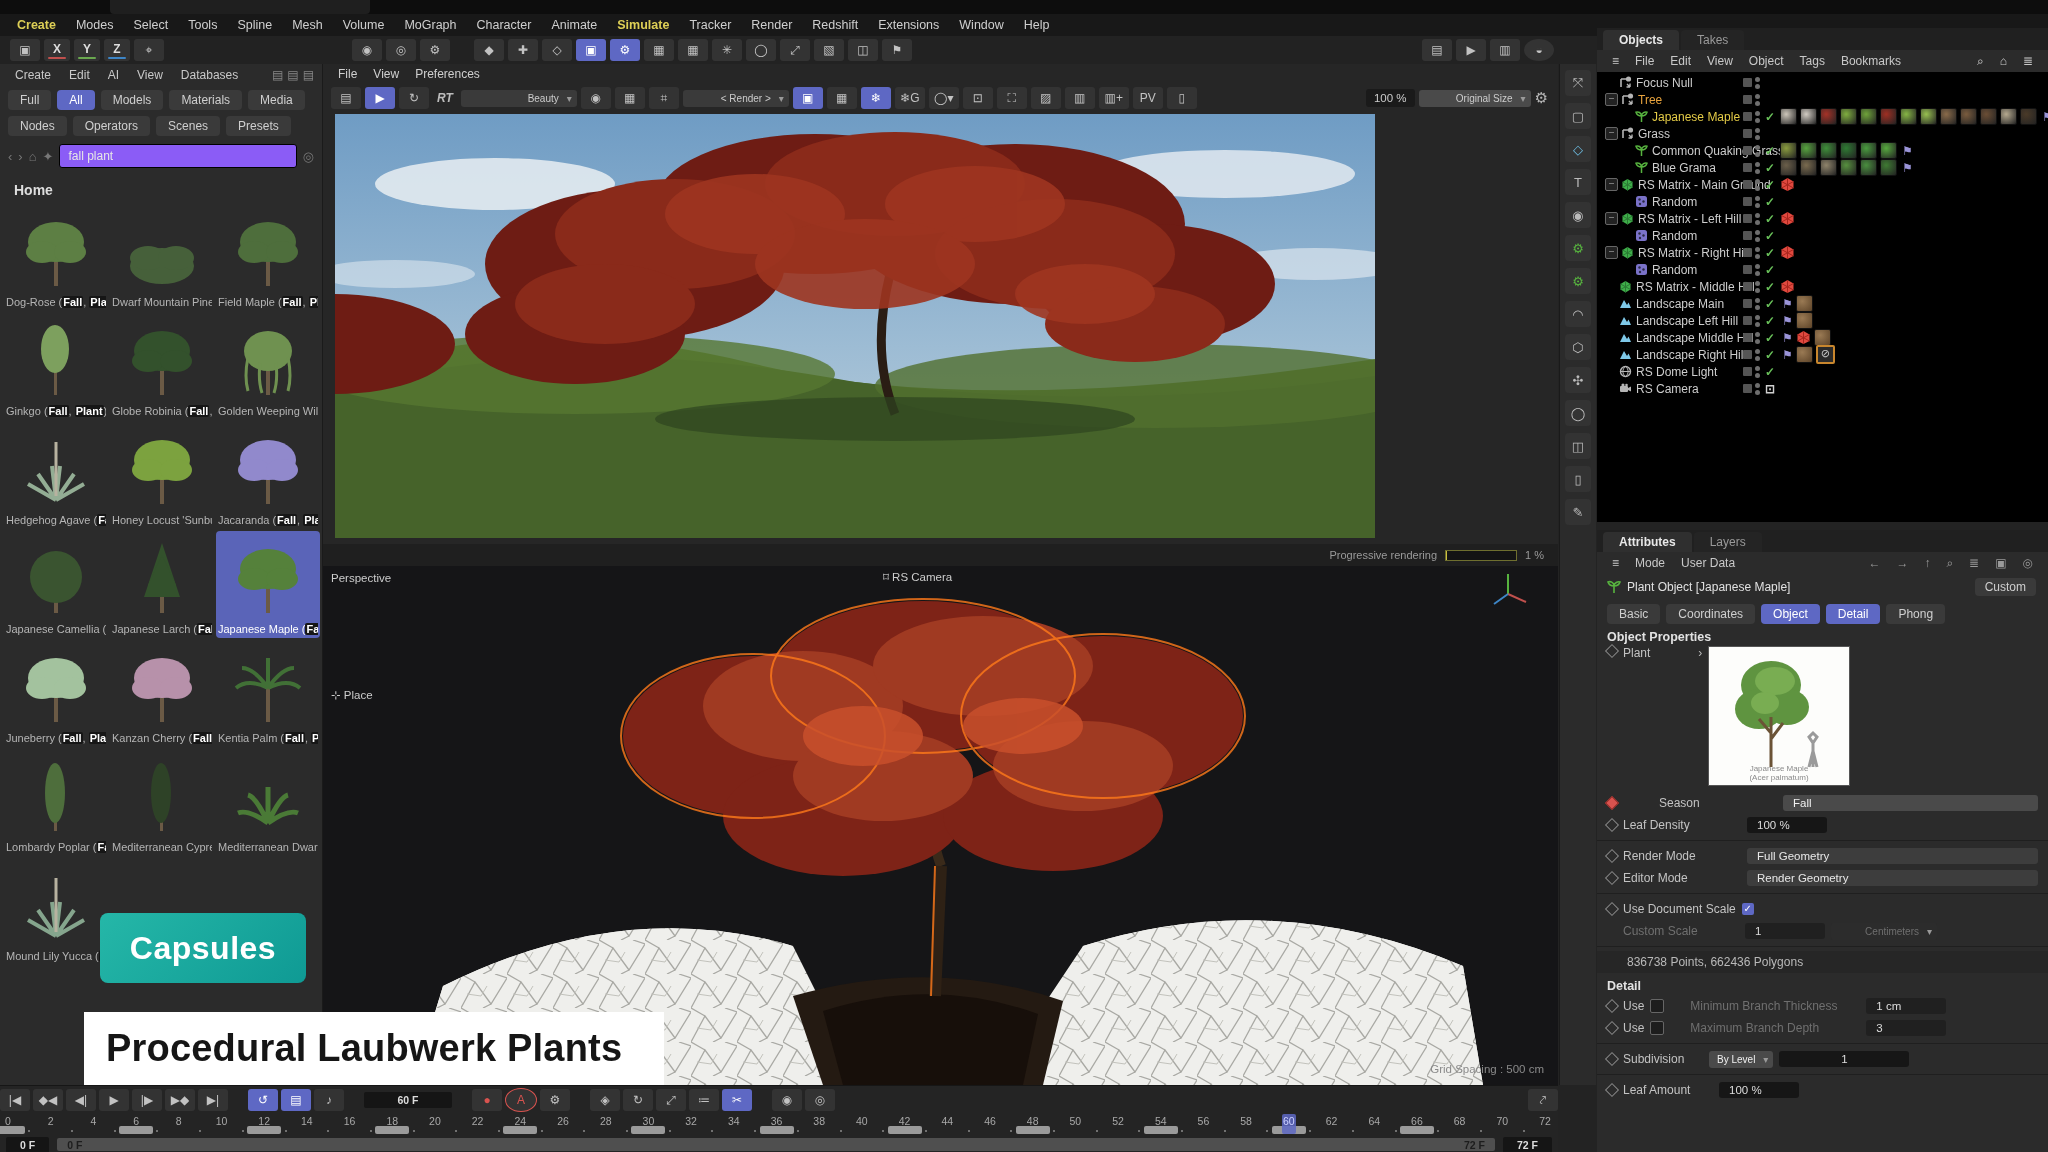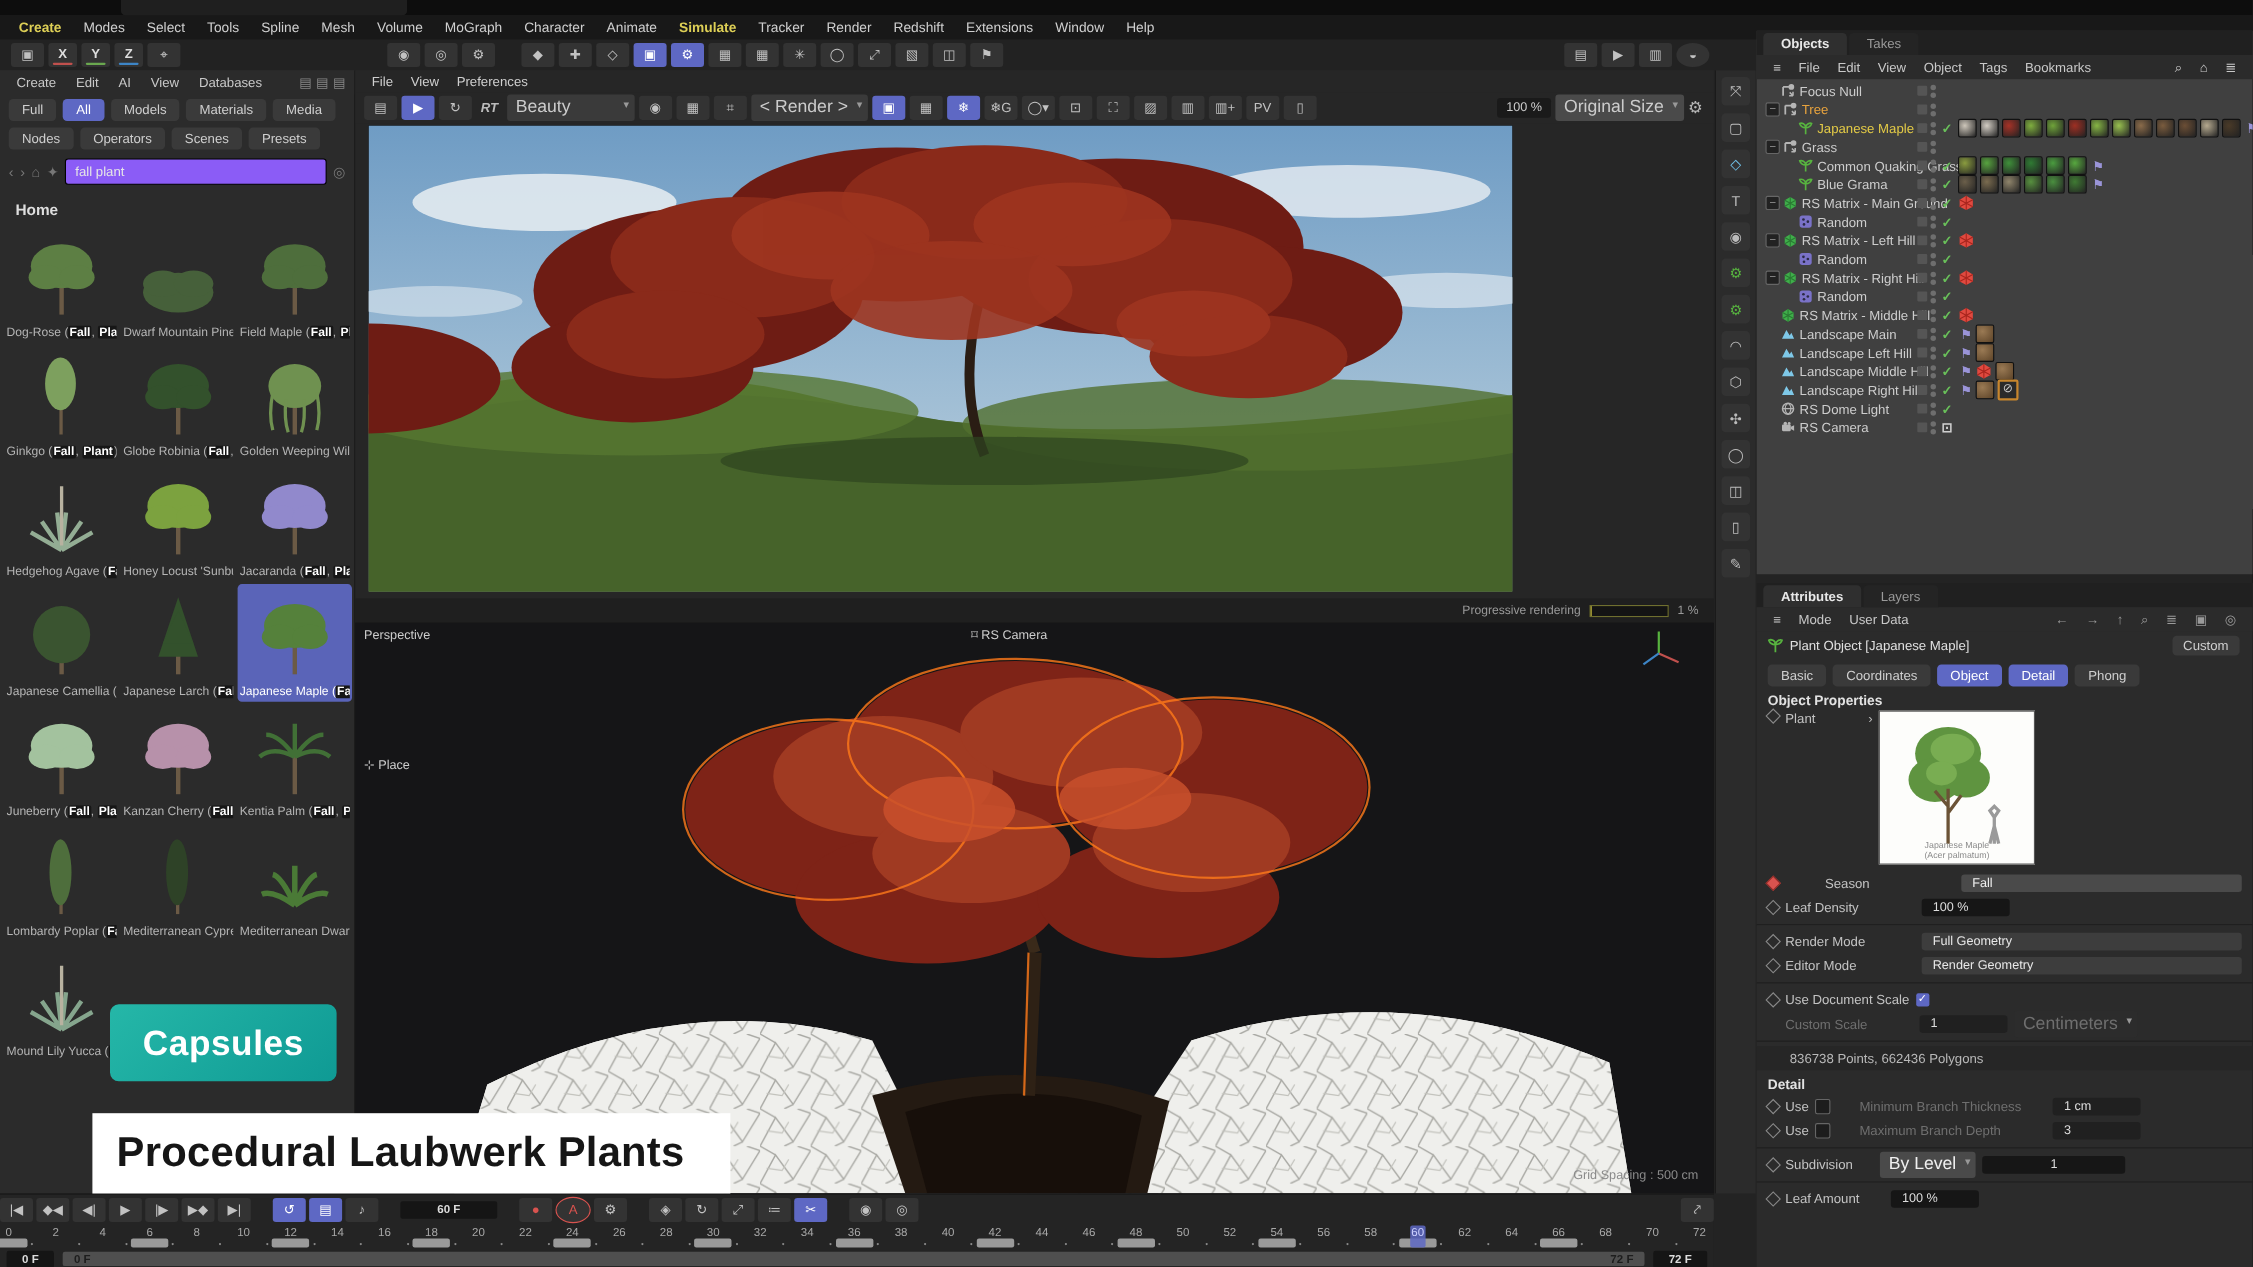--- a/index.html
+++ b/index.html
@@ -33,35 +33,35 @@
   .asset.sel{background:#5a64b8;}
   .asset .th{width:96px;height:88px;display:block;}
   .asset .lb{font-size:11px;color:#b5b5b5;white-space:nowrap;overflow:hidden;max-width:100px;text-align:center;}
   .asset.sel .lb{color:#fff;}
   .lb .hl{color:#fff;font-weight:bold;background:#161616;border-radius:2px;padding:0 1px;}
   
   #center{left:323px;top:64px;width:1235px;height:1021px;background:#262626;}
   #rv-menu{height:20px;display:flex;gap:2px;align-items:center;padding-left:8px;background:#262626;}
   #rv-menu .m{padding:1px 7px;font-size:12px;color:#cfcfcf;}
   #rv-tools{height:28px;display:flex;align-items:center;gap:4px;padding-left:8px;background:#262626;}
-  .ddl{background:#3a3a3a;border-radius:3px;color:#ccc;font-size:16px;padding:3px 18px 3px 8px;position:relative;}
+  .ddl{background:#3a3a3a;border-radius:3px;color:#ccc;font-size:10px;padding:3px 18px 3px 8px;position:relative;text-align:right;}
   .ddl:after{content:"▾";position:absolute;right:5px;top:3px;color:#999;font-size:10px;}
   .spin{background:#1a1a1a;border-radius:3px;color:#ccc;font-size:11.5px;padding:3px 8px;}
   #rv-canvas{position:absolute;left:12px;top:50px;width:1040px;height:424px;background:#000;}
   #rv-canvas svg{display:block;}
   #progrow{position:absolute;left:0;top:480px;width:1235px;height:22px;background:#1f1f1f;display:flex;align-items:center;justify-content:flex-end;gap:8px;padding-right:14px;box-sizing:border-box;}
   #progbar{width:70px;height:9px;border:1px solid #6f6f2f;background:#141414;position:relative;}
   #progbar i{position:absolute;left:0;top:0;bottom:0;width:2%;background:#cbbf3e;}
   #persp{position:absolute;left:0;top:502px;width:1235px;height:519px;background:#141416;overflow:hidden;}
   .vplabel{position:absolute;color:#cdcdcd;font-size:11.5px;z-index:5;}
   
   #rstrip{left:1559px;top:64px;width:37px;height:1021px;background:#2b2b2b;border-left:1px solid #1a1a1a;display:flex;flex-direction:column;align-items:center;gap:7px;padding-top:6px;box-sizing:border-box;}
   .sicon{width:26px;height:26px;background:#333;border-radius:4px;display:flex;align-items:center;justify-content:center;font-size:13px;color:#bbb;}
   
-  #objpanel{left:1597px;top:28px;width:451px;height:494px;background:#404040;}
+  #objpanel{left:1597px;top:28px;width:451px;height:494px;background:#000000;}
   .ptabs{display:flex;gap:2px;background:#202020;height:22px;align-items:flex-end;padding-left:6px;}
   .ptab{padding:3px 16px;font-size:12px;color:#9a9a9a;background:#242424;border-radius:4px 4px 0 0;}
   .ptab.active{background:#2f2f2f;color:#e8e8e8;font-weight:bold;}
   .pmenu{height:22px;display:flex;align-items:center;gap:2px;padding:0 8px;background:#2b2b2b;}
   .pmenu .m{padding:1px 7px;font-size:12px;color:#c9c9c9;}
   .pmenu .sp{flex:1;}
   #objtree{padding-top:2px;font-size:12px;}
   .orow{display:flex;align-items:center;height:17px;padding-left:8px;position:relative;}
   .orow .exp{width:11px;height:11px;border:1px solid #666;border-radius:2px;font-size:9px;line-height:9px;text-align:center;color:#aaa;margin-right:3px;background:#222;}
   .orow .noexp{width:14px;}

